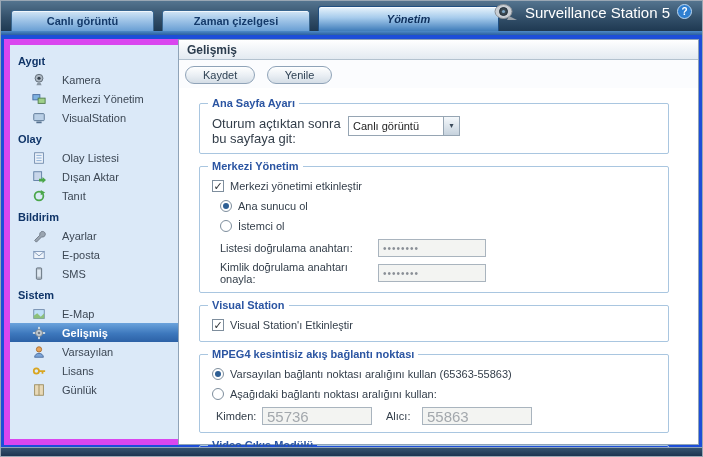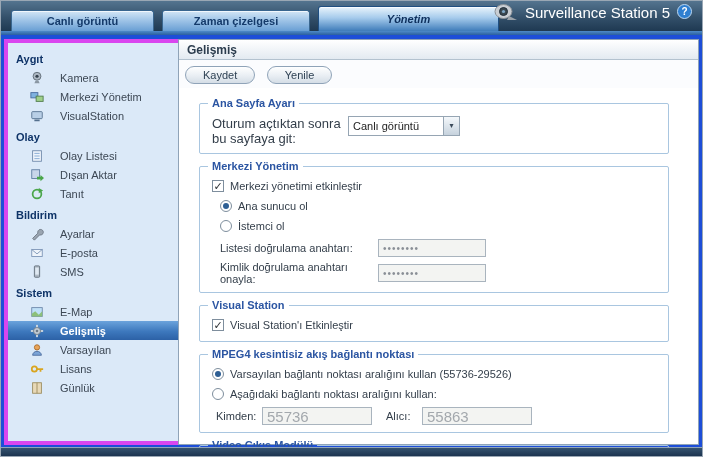--- a/index.html
+++ b/index.html
@@ -21,21 +21,21 @@
   .tab.active { left:317px; width:181px; height:25px; line-height:25px;
     background:linear-gradient(180deg,#e9f4fc 0%,#a6cbec 45%,#3f7cba 100%);
     color:#0d2f5c; border-color:#1f4f82;font-style:italic; }
   .logo { position:absolute; right:10px; top:3px; height:26px; display:flex; align-items:flex-start; gap:7px;
     color:#fff; font-size:15px; }
   .help { width:15px; height:15px; border-radius:50%; background:#2f7fd0; border:1px solid #bcd8f2;
     color:#fff; font-size:10px; line-height:13px; text-align:center; font-weight:bold; cursor:pointer; }
 
   
   .sidebar { position:absolute; top:38px; left:3px; width:203px; bottom:11px;
-    background:#dbe9f8; border:4px solid #d946ef; overflow:hidden; padding-top:4px; }
+    background:#dbe9f8; border:6px solid #d946ef; overflow:hidden; padding-top:4px; }
   .main { position:absolute; top:38px; left:177px; right:3px; bottom:11px;
     background:#fff; border:1px solid #8fa3b8; display:flex; flex-direction:column; }
   .bottombar { position:absolute; left:0; right:0; bottom:0; height:9px;
     background:linear-gradient(180deg,#35536f,#1c3450); border-top:1px solid #8fa3b8; }
 
   
   .sec-title { font-size:11px; font-weight:bold; color:#0f3468; padding:6px 8px 3px 8px; }
   .side-item { display:flex; align-items:center; gap:16px; height:19px; padding-left:22px;
     font-size:11px; color:#3c4754; cursor:pointer; }
   .side-item svg { flex:0 0 auto; }
@@ -261,21 +261,21 @@
         <div class="frow">
           <span class="cb">✓</span>
           <span>Visual Station'ı Etkinleştir</span>
         </div>
       </fieldset>
 
       <fieldset>
         <legend>MPEG4 kesintisiz akış bağlantı noktası</legend>
         <div class="frow">
           <span class="radio on"></span>
-          <span>Varsayılan bağlantı noktası aralığını kullan (55736-29526)</span>
+          <span>Varsayılan bağlantı noktası aralığını kullan (65363-55863)</span>
         </div>
         <div class="frow">
           <span class="radio"></span>
           <span>Aşağıdaki bağlantı noktası aralığını kullan:</span>
         </div>
         <div class="frow key-row" style="margin-left:4px;">
           <span class="w44">Kimden:</span>
           <input class="num" type="text" disabled="" value="55736" style="">
           <span class="w36">Alıcı:</span>
           <input class="num" type="text" disabled="" value="55863" style="">

